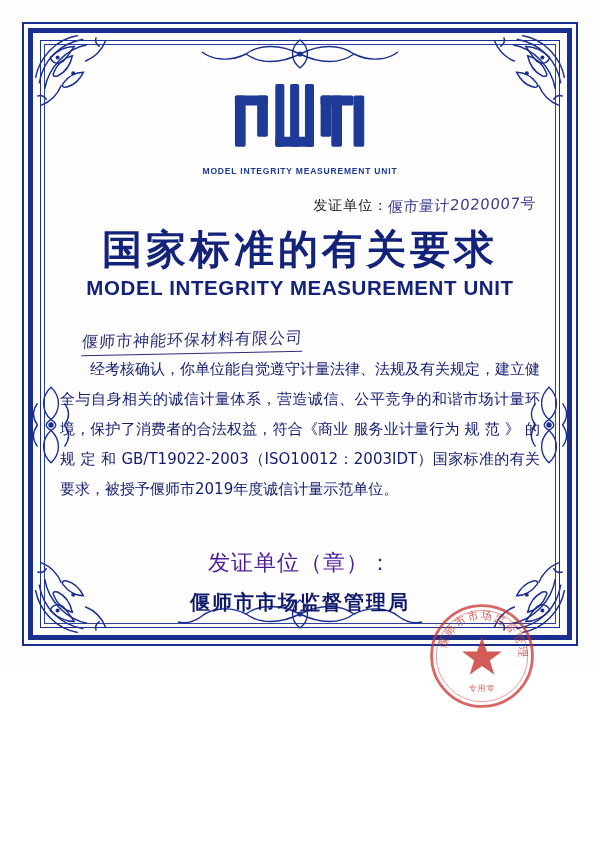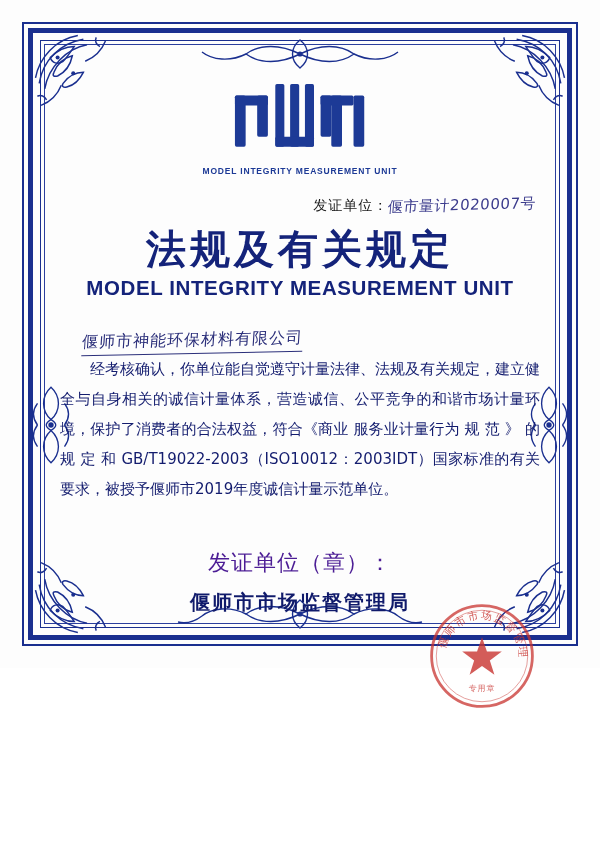--- a/index.html
+++ b/index.html
@@ -376,21 +376,21 @@
           <rect x="150" y="20" width="13" height="62" rx="2"></rect>
         </svg>
       </div>
       <div class="logo-caption">MODEL INTEGRITY MEASUREMENT UNIT</div>
     </div>
 
     <div class="cert-no-row">
       <span class="cert-no-label">发证单位：</span><span class="cert-no-value">偃市量计2020007号</span>
     </div>
 
-    <div class="title-cn">法规及有关规定</div>
+    <div class="title-cn">国家标准的有关要求</div>
     <div class="title-en">MODEL INTEGRITY MEASUREMENT UNIT</div>
 
     <div>
       <span class="recipient">偃师市神能环保材料有限公司</span>
     </div>
 
     <div class="body-text">
       <p>经考核确认，你单位能自觉遵守计量法律、法规及有关规定，建立健全与自身相关的诚信计量体系，营造诚信、公平竞争的和谐市场计量环境，保护了消费者的合法权益，符合《商业 服务业计量行为 规 范 》 的 规 定 和 GB/T19022-2003（ISO10012：2003IDT）国家标准的有关要求，被授予偃师市2019年度诚信计量示范单位。</p>
     </div>
 

